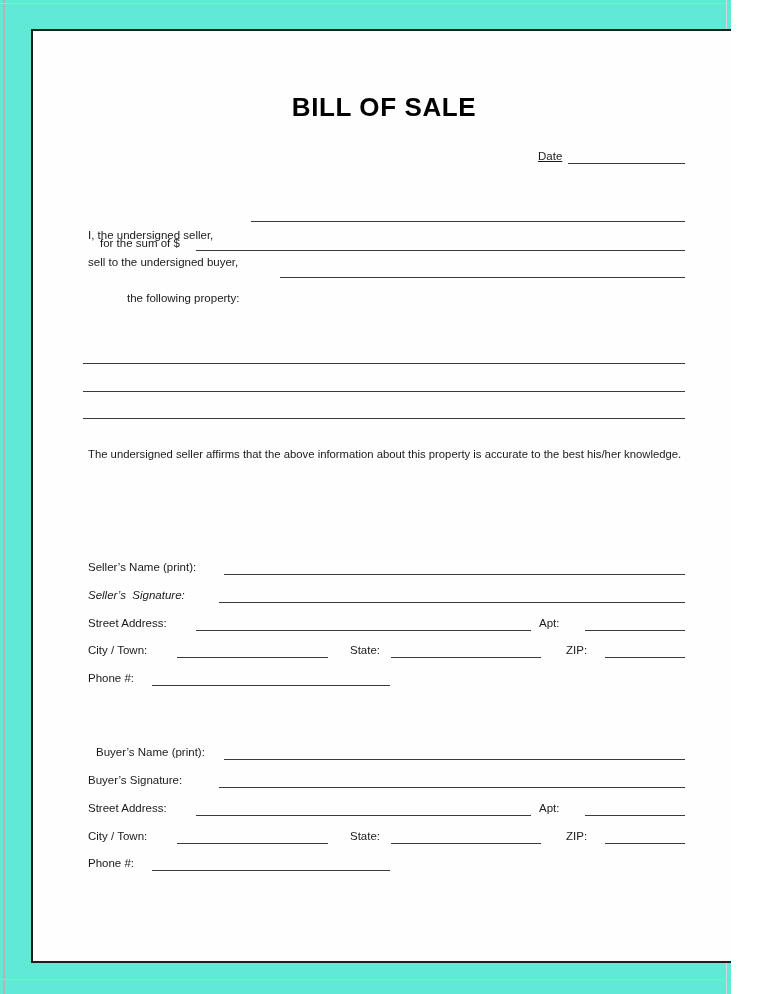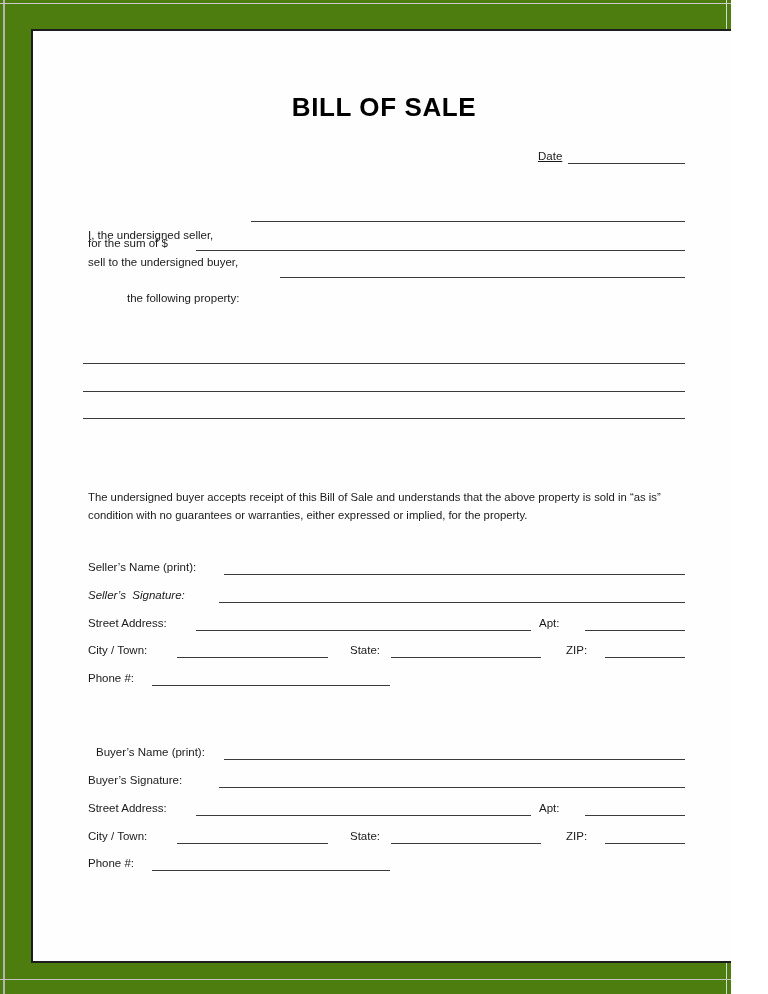--- a/index.html
+++ b/index.html
@@ -13,21 +13,21 @@
     height: 994px;
     font-family: "Liberation Sans", sans-serif;
     -webkit-font-smoothing: antialiased;
   }
 
   
   #scan {
     position: relative;
     width: 731px;
     height: 994px;
-    background: #4d7c0f;
+    background: #5eead4;
     overflow: hidden;
   }
   .scan-edge-left {
     position: absolute;
     left: 3px; top: 0;
     width: 2px; height: 994px;
     background: #b4b4b4;
   }
   .scan-edge-top {
     position: absolute;
@@ -109,34 +109,34 @@
   <div id="doc"></div>
 
   <div id="title">BILL OF SALE</div>
 
   <div class="lbl" style="left:538px; top:149px;text-decoration:underline;">Date</div>
   <div class="rule" style="left:568px; top:163px; width:117px;"></div>
 
   <div class="lbl" style="left:88px; top:208px;margin-top:20px;">I, the undersigned seller,</div>
   <div class="rule" style="left:251px; top:221px; width:434px;"></div>
 
-  <div class="lbl" style="left:88px; top:236px;">for the sum of $</div>
+  <div class="lbl" style="left:100px; top:236px;">for the sum of $</div>
   <div class="rule" style="left:196px; top:250px; width:489px;"></div>
 
   <div class="lbl" style="left:88px; top:255px;">sell to the undersigned buyer,</div>
   <div class="rule" style="left:280px; top:277px; width:405px;"></div>
 
   <div class="lbl" style="left:88px; top:291px;margin-left:39px;">the following property:</div>
 
   <div class="rule" style="left:83px; top:363px; width:602px;"></div>
   <div class="rule" style="left:83px; top:391px; width:602px;"></div>
   <div class="rule" style="left:83px; top:418px; width:602px;"></div>
 
+  <div class="para" style="left:88px; top:446px; width:600px;">The undersigned seller affirms that the above information about this property is accurate to the best his/her knowledge.</div>
 
-  <div class="para" style="left:88px; top:489px; width:600px;">The undersigned buyer accepts receipt of this Bill of Sale and understands that the above property is sold in “as is” condition with no guarantees or warranties, either expressed or implied, for the property.</div>
 
   <div class="lbl" style="left:88px; top:560px;">Seller’s Name (print):</div>
   <div class="rule" style="left:224px; top:574px; width:461px;"></div>
 
   <div class="lbl" style="left:88px; top:588px;font-style:italic;">Seller’s  Signature:</div>
   <div class="rule" style="left:219px; top:602px; width:466px;"></div>
 
   <div class="lbl" style="left:88px; top:616px;">Street Address:</div>
   <div class="rule" style="left:196px; top:630px; width:335px;"></div>
   <div class="lbl" style="left:539px; top:616px;">Apt:</div>

